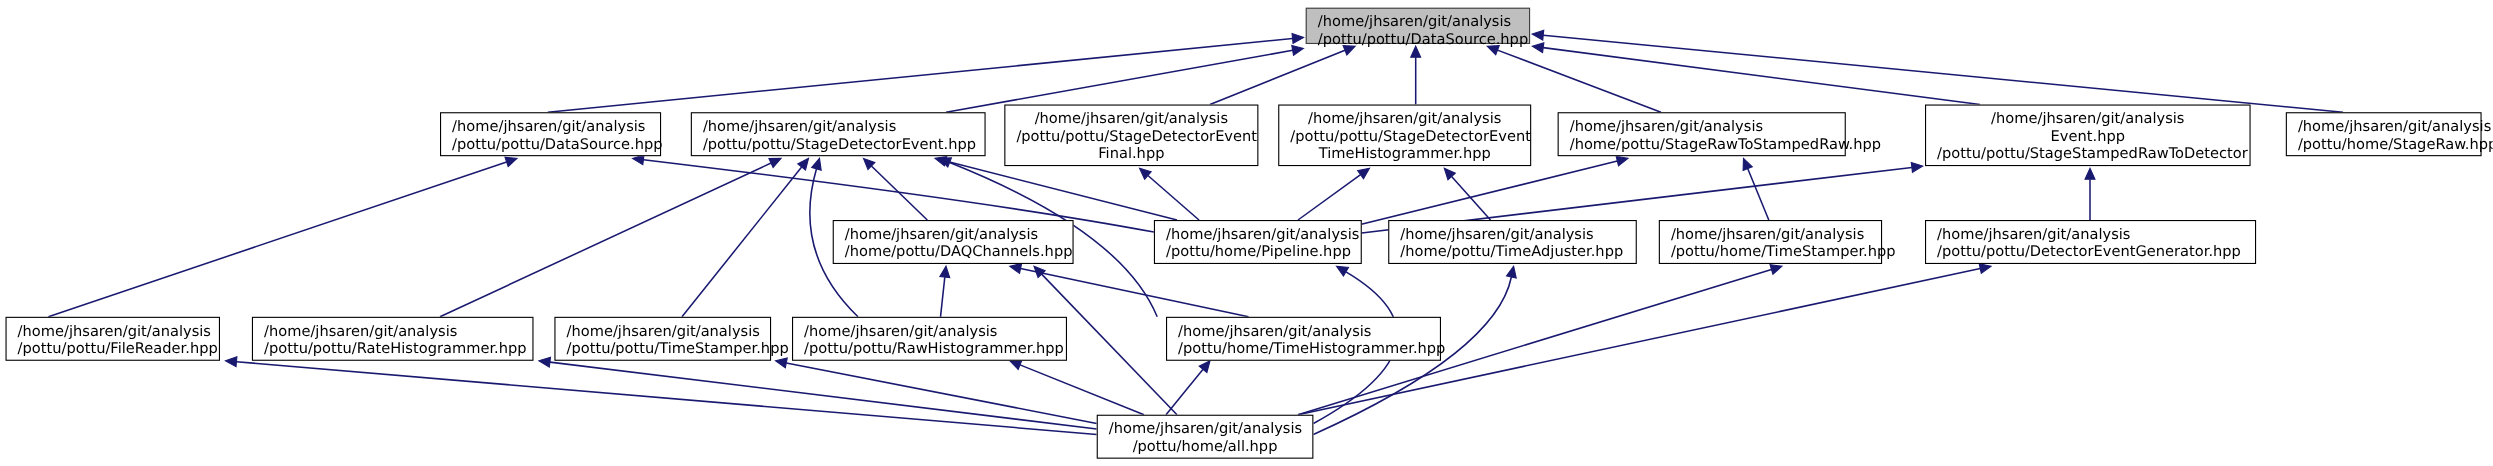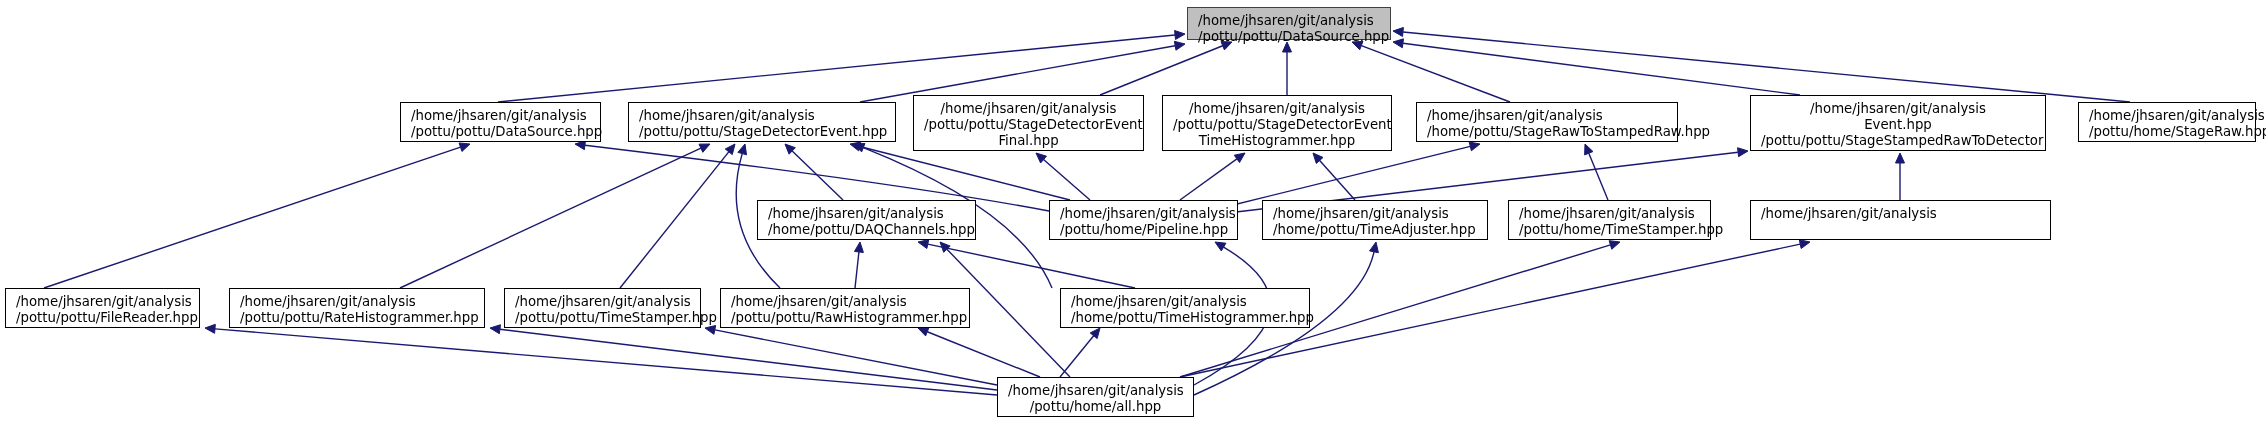--- a/index.html
+++ b/index.html
@@ -136,39 +136,40 @@
       <div class="node" style="left: 1262px; top: 200px; width: 226px; height: 40px;">
         <span class="ln">/home/jhsaren/git/analysis</span>
         <span class="ln">/home/pottu/TimeAdjuster.hpp</span>
       </div>
       <div class="node" style="left: 1508px; top: 200px; width: 203px; height: 40px;">
         <span class="ln">/home/jhsaren/git/analysis</span>
         <span class="ln">/pottu/home/TimeStamper.hpp</span>
       </div>
       <div class="node" style="left: 1750px; top: 200px; width: 301px; height: 40px;">
         <span class="ln">/home/jhsaren/git/analysis</span>
+        <span class="ln">/pottu/pottu/DetectorEventGenerator.hpp</span>
       </div>
       <div class="node" style="left: 5px; top: 288px; width: 195px; height: 40px;">
         <span class="ln">/home/jhsaren/git/analysis</span>
         <span class="ln">/pottu/pottu/FileReader.hpp</span>
       </div>
       <div class="node" style="left: 229px; top: 288px; width: 256px; height: 40px;">
         <span class="ln">/home/jhsaren/git/analysis</span>
         <span class="ln">/pottu/pottu/RateHistogrammer.hpp</span>
       </div>
       <div class="node" style="left: 504px; top: 288px; width: 197px; height: 40px;">
         <span class="ln">/home/jhsaren/git/analysis</span>
         <span class="ln">/pottu/pottu/TimeStamper.hpp</span>
       </div>
       <div class="node" style="left: 720px; top: 288px; width: 250px; height: 40px;">
         <span class="ln">/home/jhsaren/git/analysis</span>
         <span class="ln">/pottu/pottu/RawHistogrammer.hpp</span>
       </div>
       <div class="node" style="left: 1060px; top: 288px; width: 250px; height: 40px;">
         <span class="ln">/home/jhsaren/git/analysis</span>
-        <span class="ln">/home/pottu/TimeHistogrammer.hpp</span>
+        <span class="ln">/pottu/home/TimeHistogrammer.hpp</span>
       </div>
       <div class="node center" style="left: 997px; top: 377px; width: 197px; height: 40px;">
         <span class="ln">/home/jhsaren/git/analysis</span>
         <span class="ln">/pottu/home/all.hpp</span>
       </div>
     </div>
 </div>
 
 </body></html>

